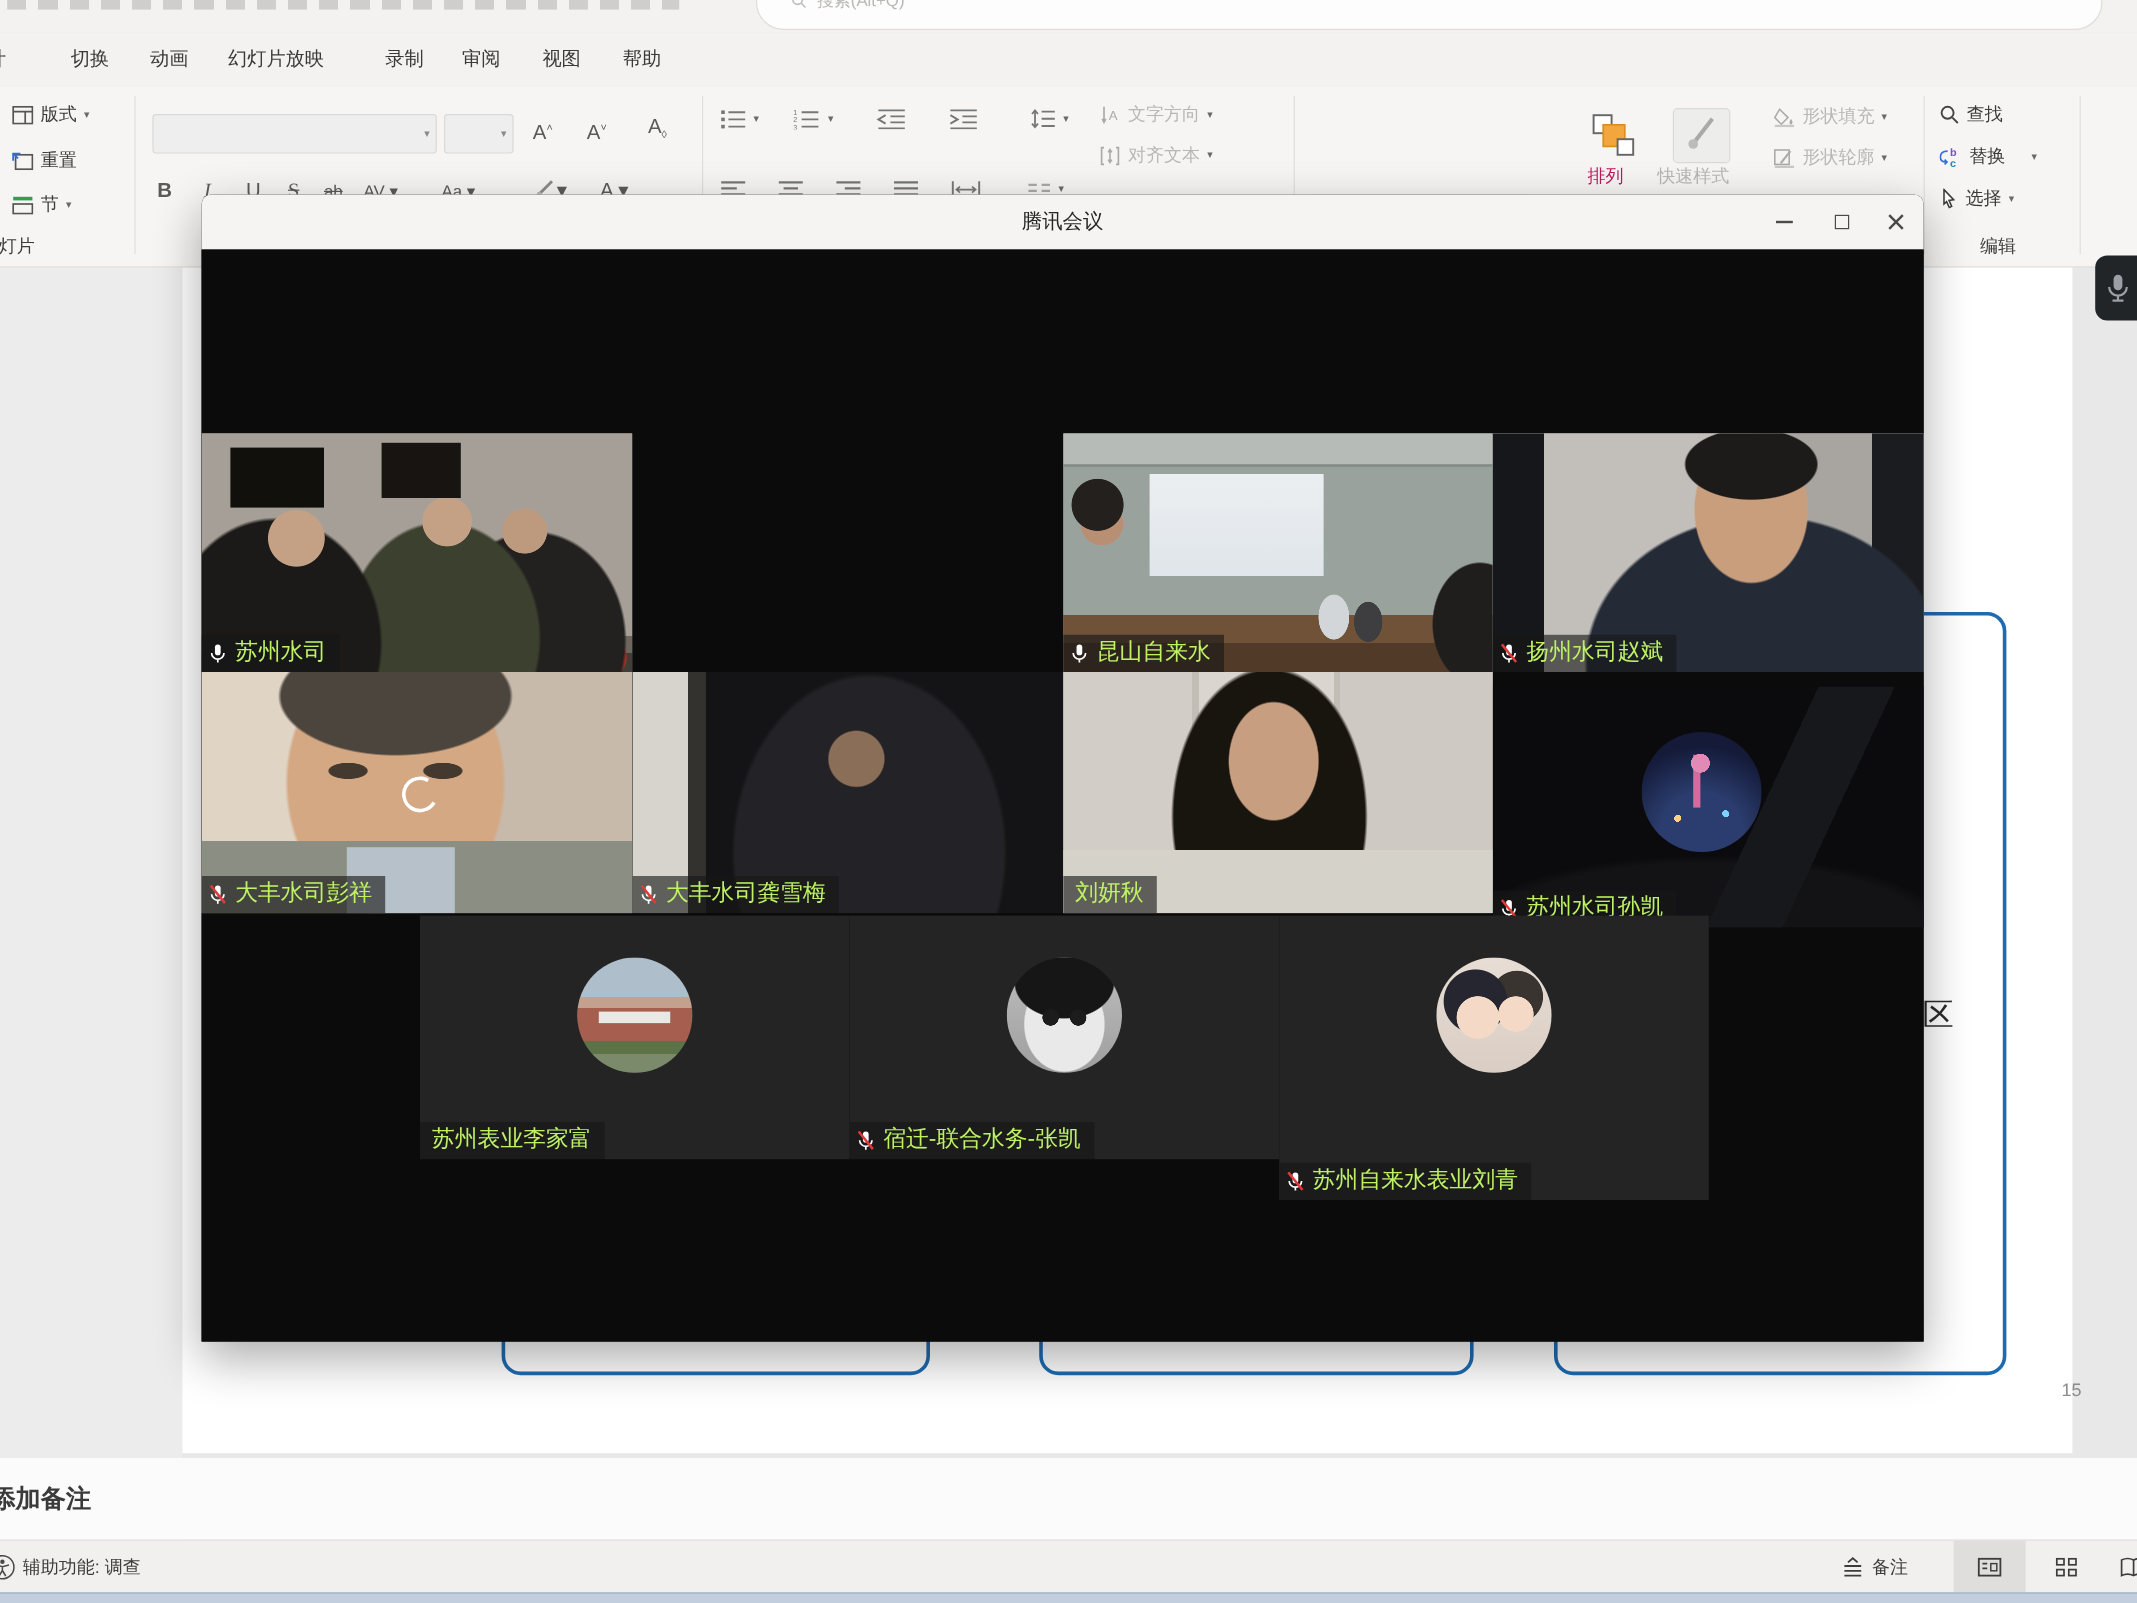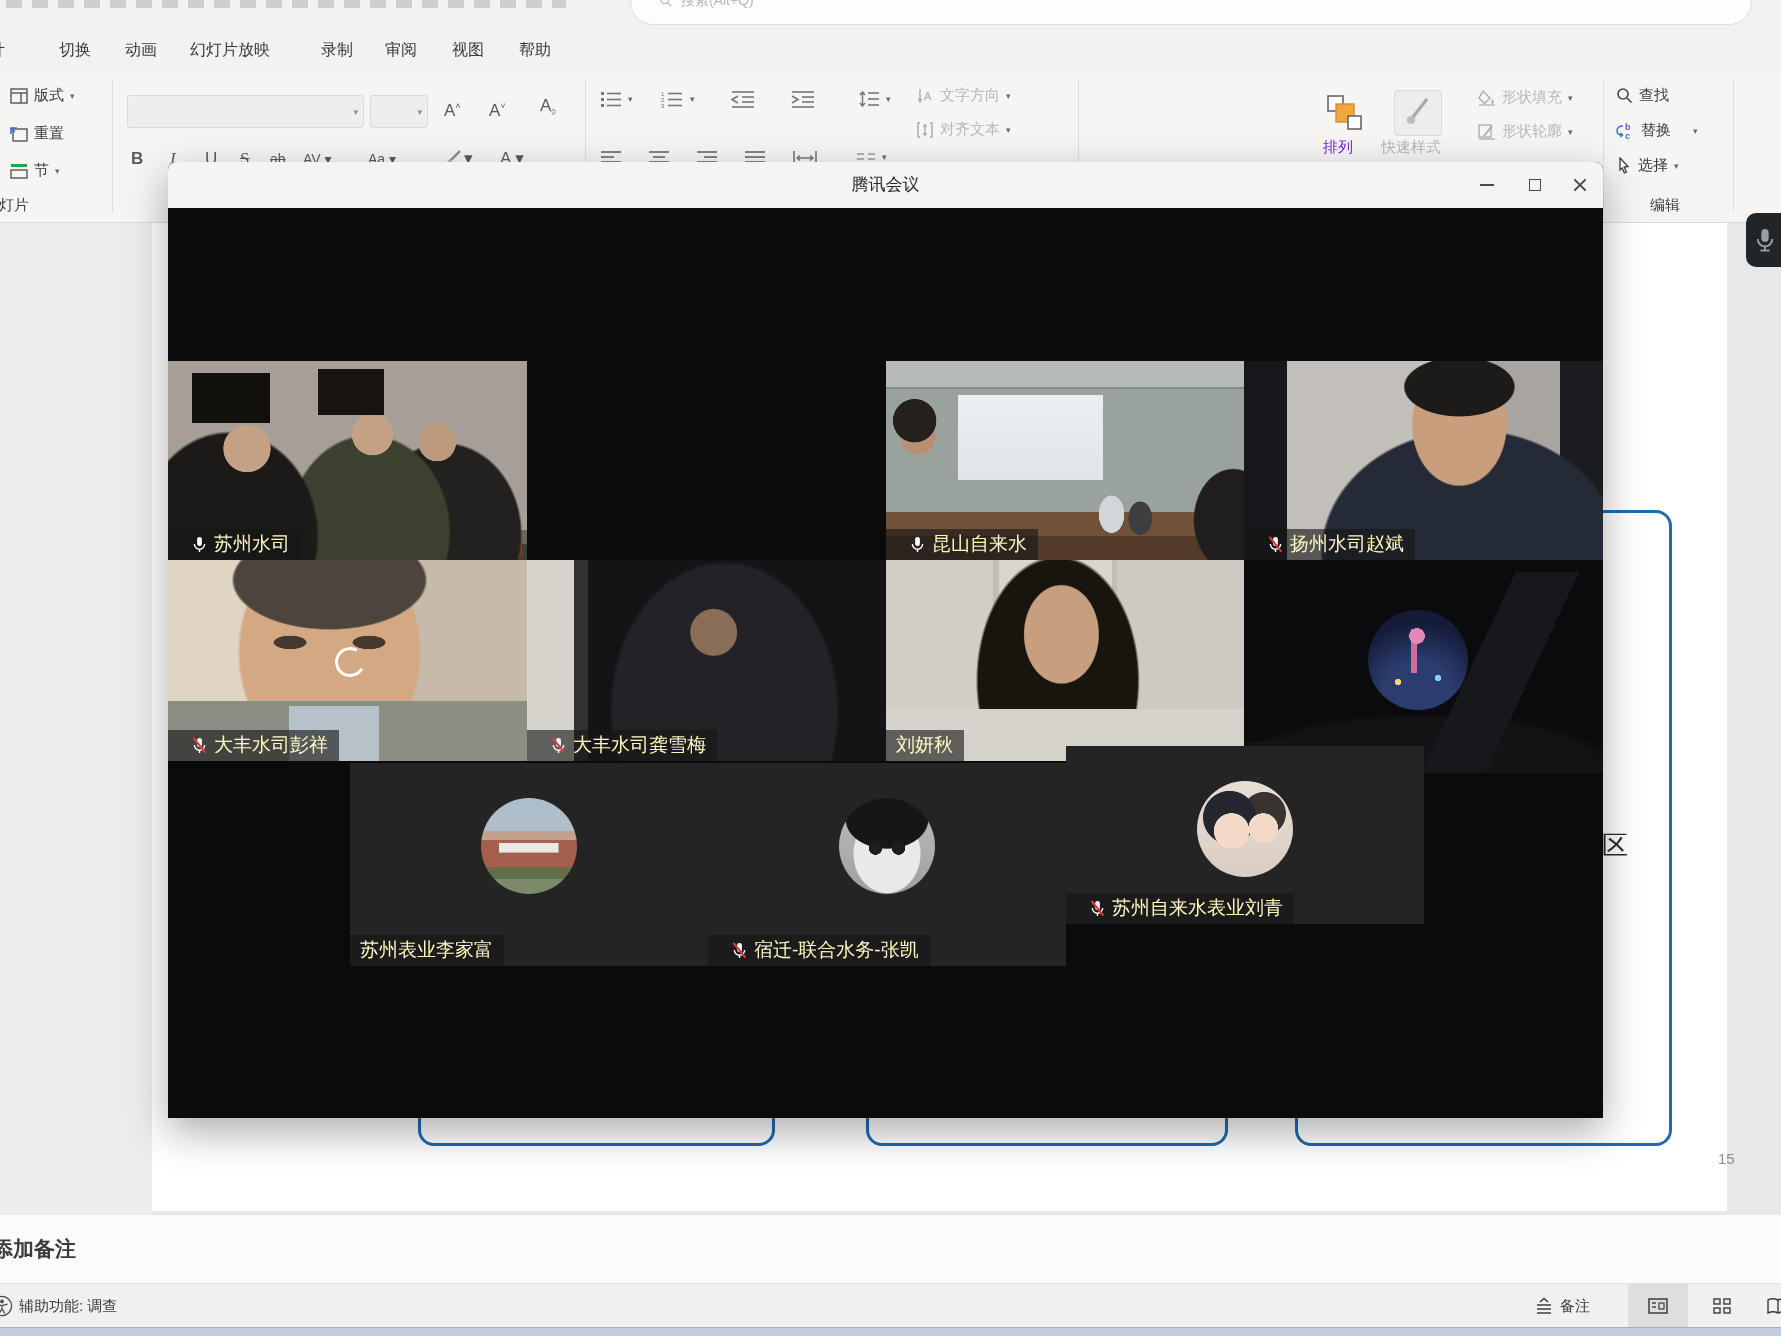--- a/index.html
+++ b/index.html
@@ -32,21 +32,21 @@
   .combo{position:absolute;background:#efeeee;border:1px solid #d9d9d9;border-radius:3px;box-sizing:border-box;}
   .combo .car{position:absolute;right:5px;top:50%;transform:translateY(-50%);font-size:9px;color:#8a8a8a;}
   .glyph-btn{position:absolute;height:28px;line-height:28px;font-size:17px;color:#5a5a5a;text-align:center;}
   .mini-ico{display:inline-block;vertical-align:middle;}
   .gallery{left:1093px;top:90px;width:184px;height:72px;background:#fff;border:1px solid #d5d4d3;
     border-radius:3px;box-sizing:border-box;overflow:hidden;}
   .gallery .cell{position:absolute;width:30px;height:30px;display:flex;align-items:center;justify-content:center;}
   .gal-scroll{left:1279px;top:90px;width:24px;height:72px;border:1px solid #dddcdb;border-left:none;
     border-radius:0 3px 3px 0;box-sizing:border-box;background:#fbfbfa;font-size:10px;color:#666;}
   .gal-scroll div{height:35px;display:flex;align-items:center;justify-content:center;}
-  .big-btn-label{position:absolute;font-size:15px;color:#6d28d9;}
+  .big-btn-label{position:absolute;font-size:15px;color:#be185d;}
 
   
   .left-panel{left:0;top:223px;width:152px;height:1064px;background:#ececec;}
   .slide{left:152px;top:223px;width:1575px;height:988px;background:#ffffff;}
   .sbox{position:absolute;border:3px solid #1e6bb2;border-radius:16px;background:#fff;box-sizing:border-box;}
   .pagenum{position:absolute;font-size:15px;color:#8c8c8c;}
   .schar{position:absolute;font-size:26px;color:#2b2b2b;}
 
   
   .meet{left:168px;top:162px;width:1435px;height:956px;background:#000;border-radius:8px 8px 0 0;
@@ -58,22 +58,22 @@
   .wc-min-bar{width:14px;height:2px;background:#4a4a4a;}
   .wc-max-box{width:12px;height:12px;border:1.6px solid #4a4a4a;box-sizing:border-box;}
   .wc-x{position:relative;width:14px;height:14px;}
   .wc-x::before,.wc-x::after{content:"";position:absolute;left:6px;top:-1px;width:2px;height:16px;background:#4a4a4a;}
   .wc-x::before{transform:rotate(45deg);}.wc-x::after{transform:rotate(-45deg);}
   .video-area{position:absolute;left:0;top:46px;width:1435px;height:910px;background:#0b0b0b;overflow:hidden;}
   .tile{position:absolute;overflow:hidden;}
   .scene{position:absolute;inset:0;background-repeat:no-repeat;}
   .speaking{box-shadow:inset 0 0 0 2px #2db84d;}
   .plabel{position:absolute;left:0;bottom:0;display:flex;align-items:center;gap:5px;
-    background:rgba(22,22,22,.62);color:#fef9c3;font-size:19px;line-height:24px;
-    padding:3px 11px 4px 22px;white-space:nowrap;}
+    background:rgba(22,22,22,.62);color:#bef264;font-size:19px;line-height:24px;
+    padding:3px 11px 4px 4px;white-space:nowrap;}
   .plabel.noicon{padding-left:10px;}
   .avatar{position:absolute;border-radius:50%;background-repeat:no-repeat;overflow:hidden;}
   .spinner{position:absolute;width:30px;height:30px;border-radius:50%;
     border:3px solid #fff;border-right-color:transparent;transform:rotate(-15deg);box-sizing:border-box;}
 
   
   .s1{background-color:#9f9992;background-image:
     linear-gradient(#12100d,#12100d),linear-gradient(#171411,#171411),
     radial-gradient(circle 24px at 22% 44%,#c4a184 97%,transparent),
     radial-gradient(circle 21px at 57% 37%,#c4a184 97%,transparent),
@@ -649,21 +649,21 @@
       </div>
       <div class="tile sgray" style="left:540px;top:555px;width:358px;height:203px">
         <div class="avatar av-anime" style="left:131px;top:35px;width:96px;height:96px"></div>
         <div class="plabel">
           <svg width="19" height="19" viewBox="0 0 24 24">
               <use href="#mic-muted"></use>
             </svg>
           <span>宿迁-联合水务-张凯</span>
         </div>
       </div>
-      <div class="tile sgray" style="left:898px;top:538px;width:358px;height:178px">
+      <div class="tile sgray" style="left:898px;top:555px;width:358px;height:237px">
         <div class="avatar av-girls" style="left:131px;top:35px;width:96px;height:96px"></div>
         <div class="plabel">
           <svg width="19" height="19" viewBox="0 0 24 24">
               <use href="#mic-muted"></use>
             </svg>
           <span>苏州自来水表业刘青</span>
         </div>
       </div>
 
     </div>

